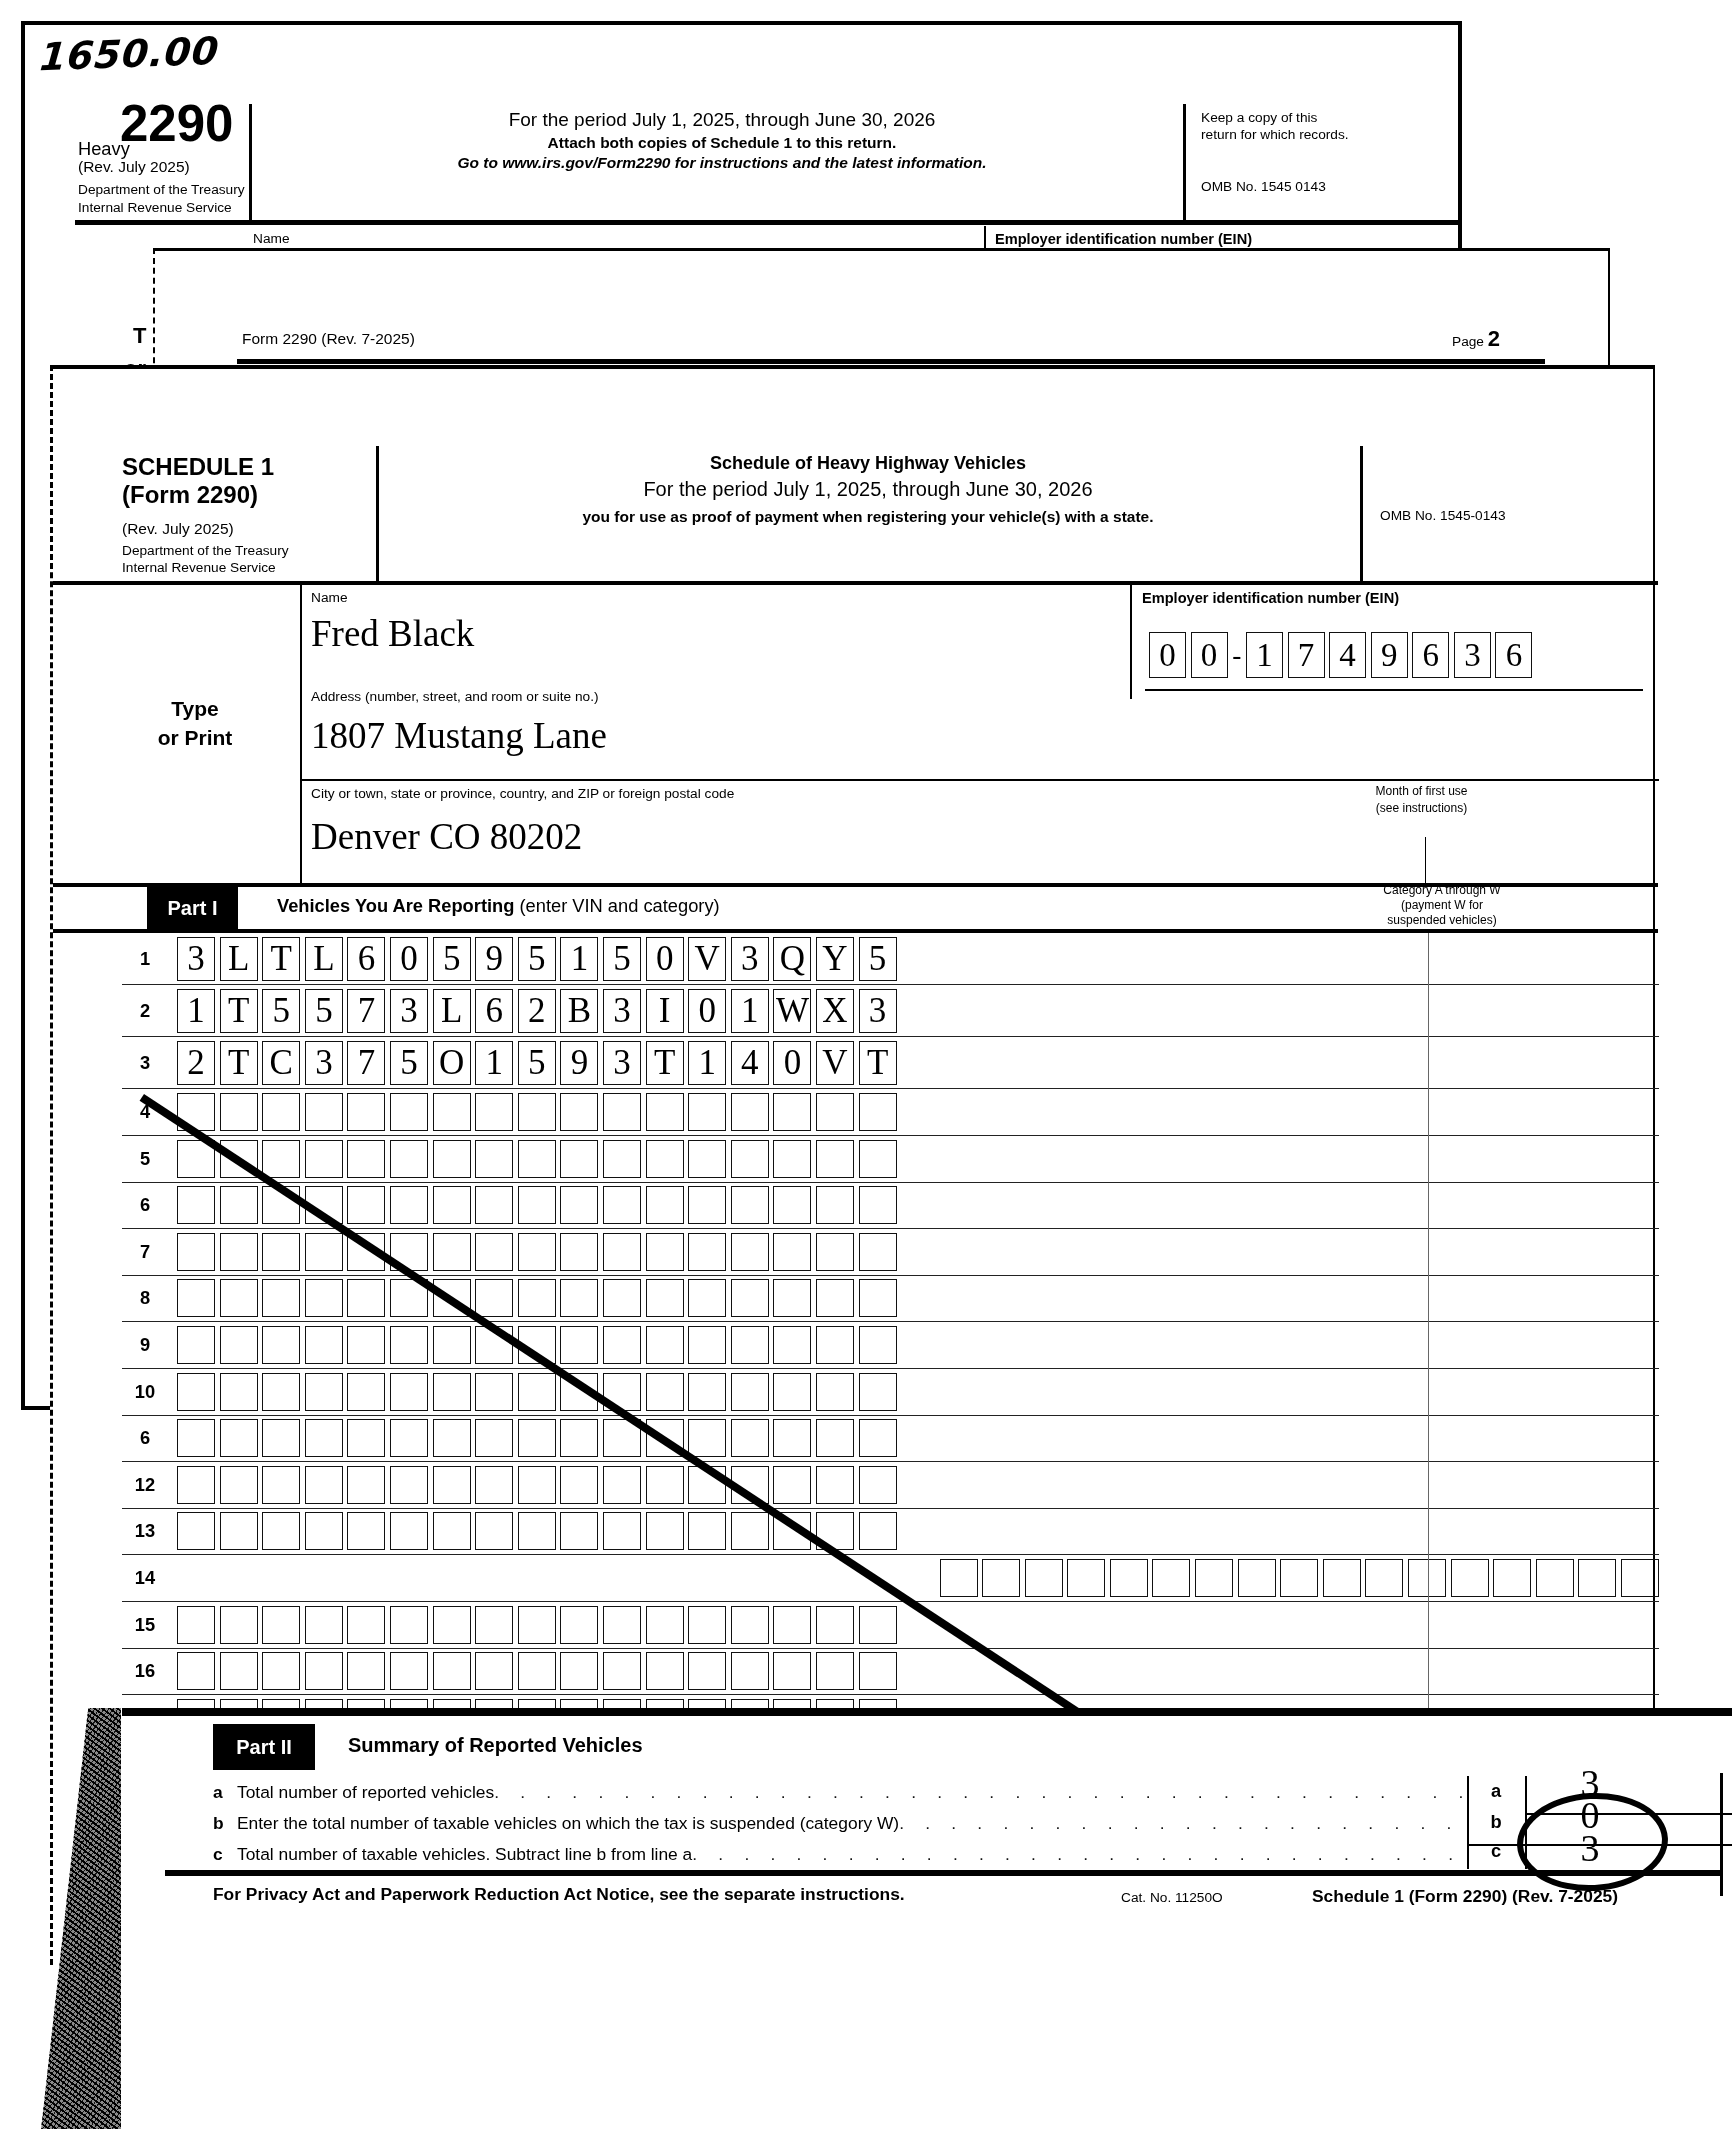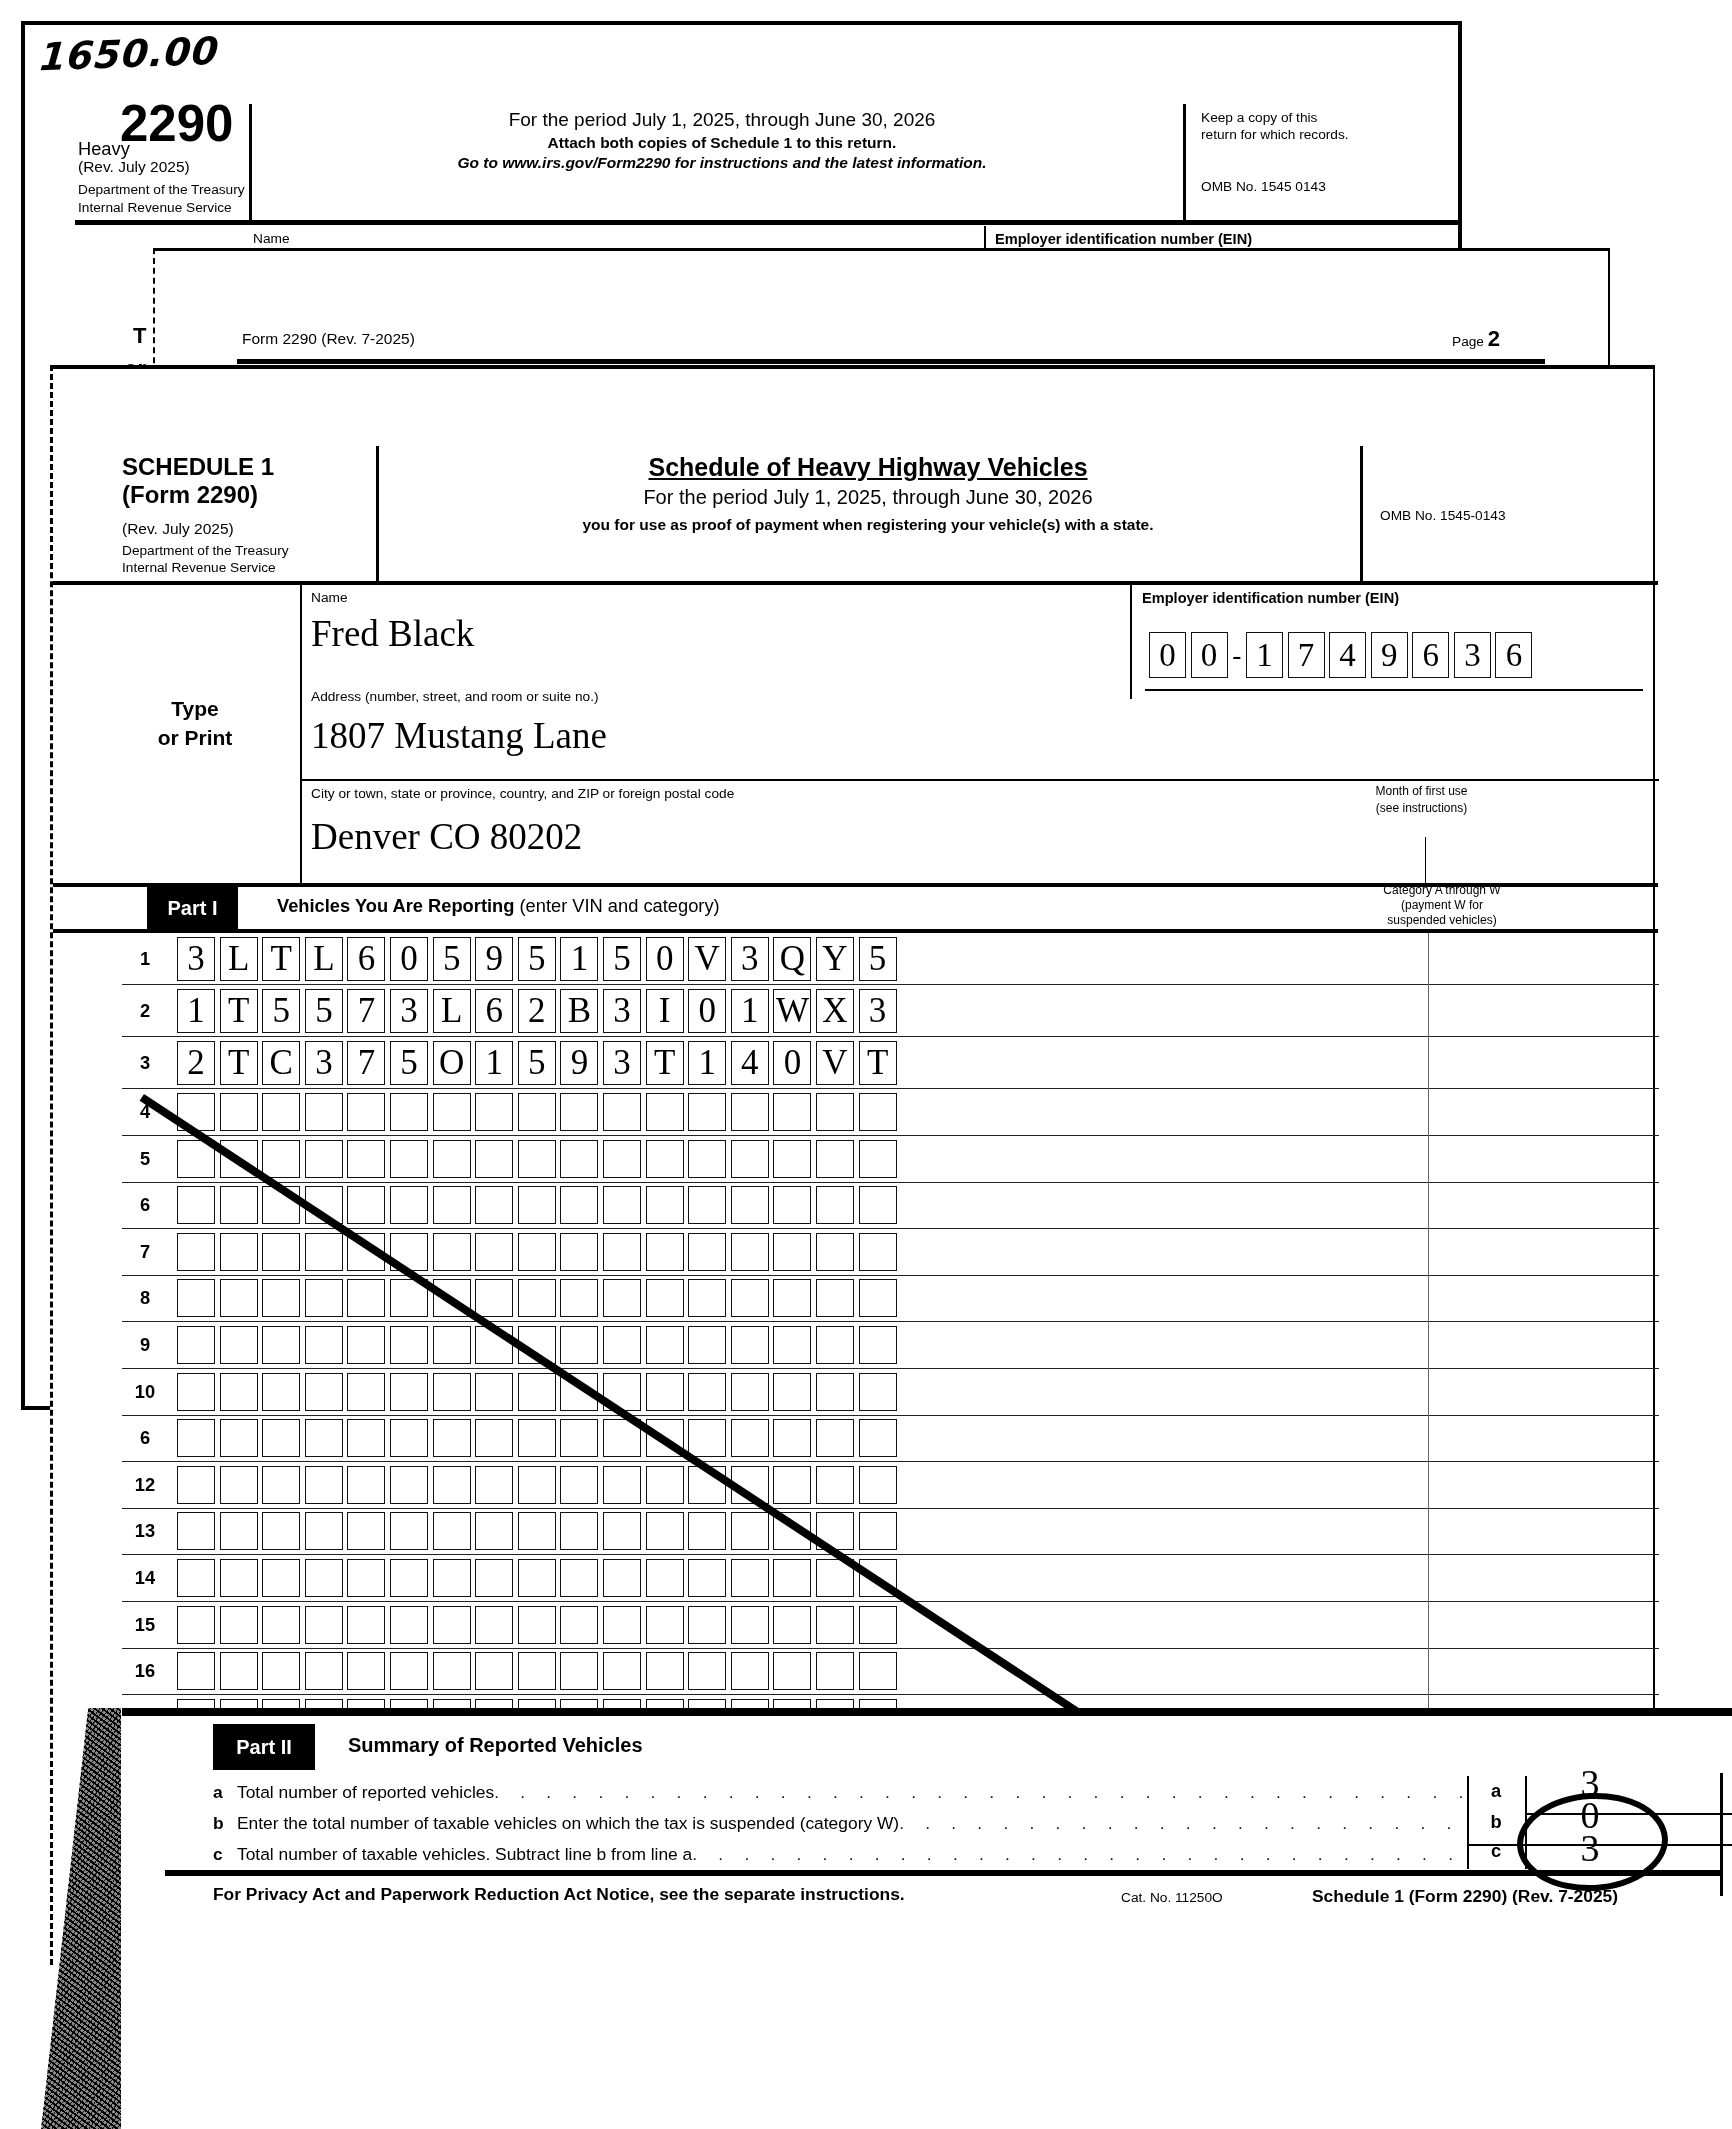--- a/index.html
+++ b/index.html
@@ -108,21 +108,21 @@
       <span>SCHEDULE 1</span><br>
       <span>(Form 2290)</span>
     </div>
     <div class="abs" style="left:69px;top:151px;font-size:15.5px;">(Rev. July 2025)</div>
     <div class="abs" style="left:69px;top:174px;font-size:13.7px;">Department of the Treasury</div>
     <div class="abs" style="left:69px;top:191px;font-size:13.7px;">Internal Revenue Service</div>
 
     <div class="vline" style="left:323px;top:77px;height:137px;width:2.7px;"></div>
 
     <div class="abs center" style="left:325px;top:84px;width:980px;">
-      <div class="b" style="font-size:25px;text-decoration:underline;">Schedule of Heavy Highway Vehicles</div>
+      <div class="b" style="font-size:18px;">Schedule of Heavy Highway Vehicles</div>
       <div style="font-size:20px;margin-top:3.7px;">For the period July 1, 2025, through June 30, 2026</div>
       <div class="b" style="font-size:15.5px;margin-top:7px;">you for use as proof of payment when registering your vehicle(s) with a state.</div>
     </div>
 
     <div class="vline" style="left:1307px;top:77px;height:137px;width:2.7px;"></div>
     <div class="abs" style="left:1327px;top:139px;font-size:13.7px;">OMB No. 1545-0143</div>
 
     <div class="hline" style="left:0px;top:212px;width:1605px;height:3.7px;"></div>
 
     <div class="abs b center" style="left:55px;top:325px;width:174px;font-size:21px;line-height:1.4;">
@@ -458,21 +458,21 @@
             <div class="vinbox" style="height: 38px;"></div>
             <div class="vinbox" style="height: 38px;"></div>
             <div class="vinbox" style="height: 38px;"></div>
             <div class="vinbox" style="height: 38px;"></div>
             <div class="vinbox" style="height: 38px;"></div>
             <div class="vinbox" style="height: 38px;"></div>
             <div class="vinbox" style="height: 38px;"></div>
             <div class="vinbox" style="height: 38px;"></div>
           </div>
         </div>
-        <div class="vinrow" style="top: 1186px; height: 47px;">
+        <div class="vinrow" style="top: 1186px; height: 47px; justify-content: space-between;">
           <div class="rownum">14</div>
           <div class="cells">
             <div class="vinbox" style="height: 38px;"></div>
             <div class="vinbox" style="height: 38px;"></div>
             <div class="vinbox" style="height: 38px;"></div>
             <div class="vinbox" style="height: 38px;"></div>
             <div class="vinbox" style="height: 38px;"></div>
             <div class="vinbox" style="height: 38px;"></div>
             <div class="vinbox" style="height: 38px;"></div>
             <div class="vinbox" style="height: 38px;"></div>

